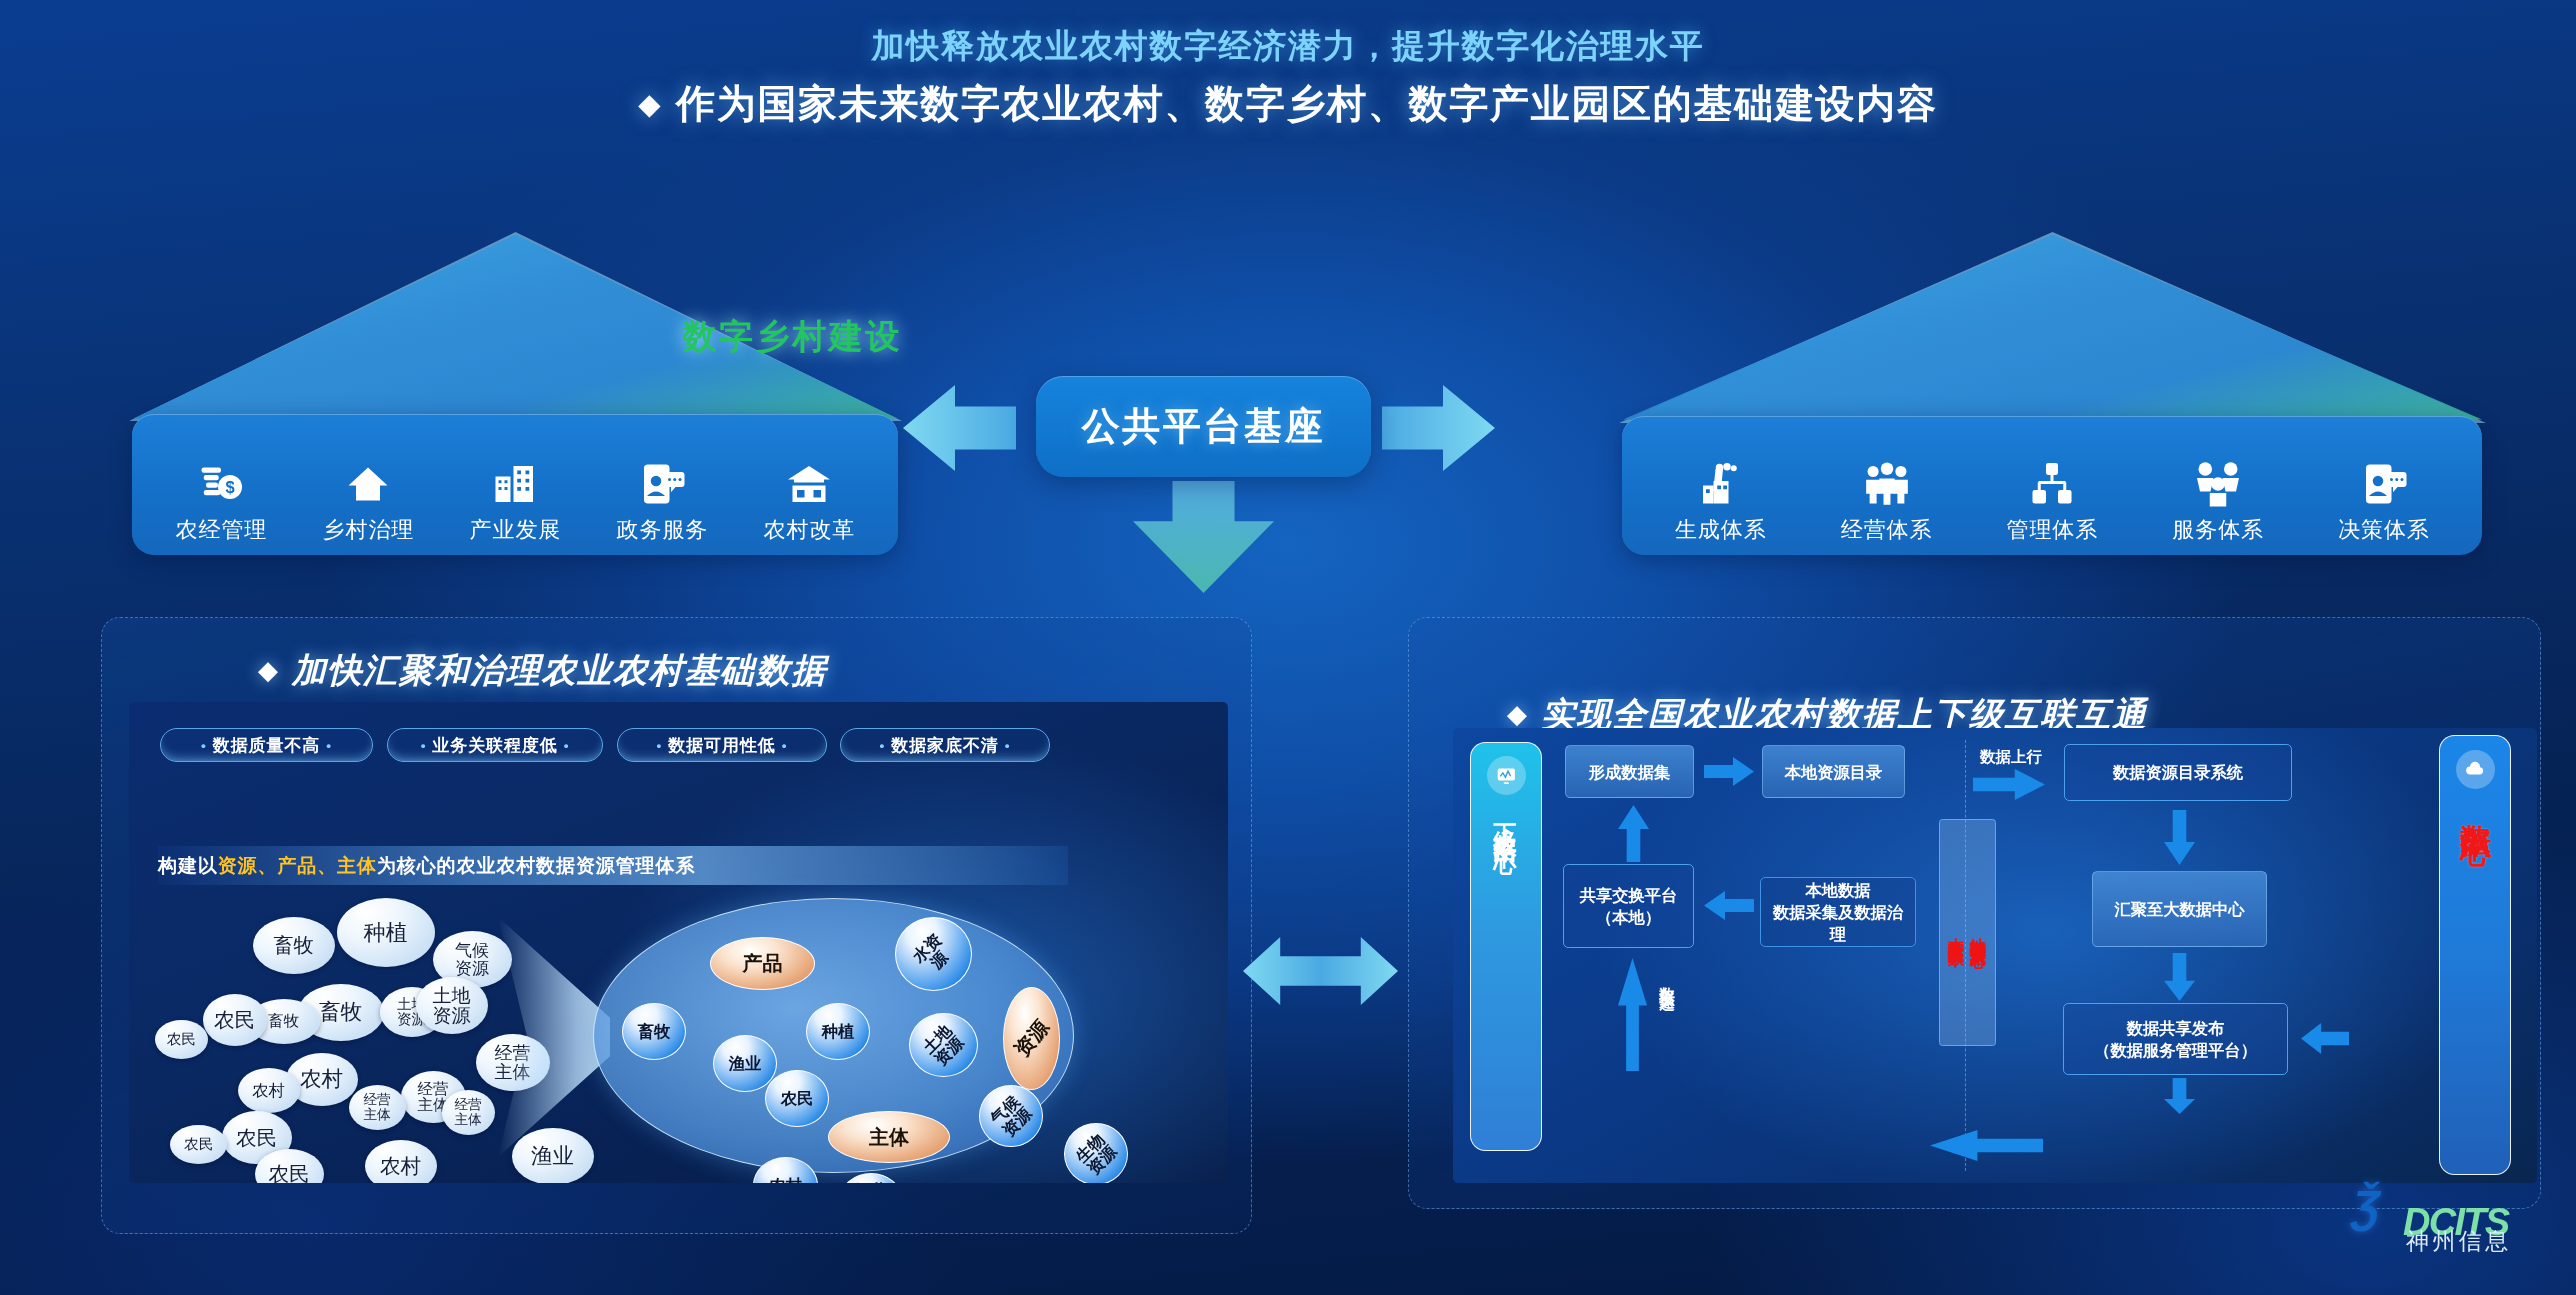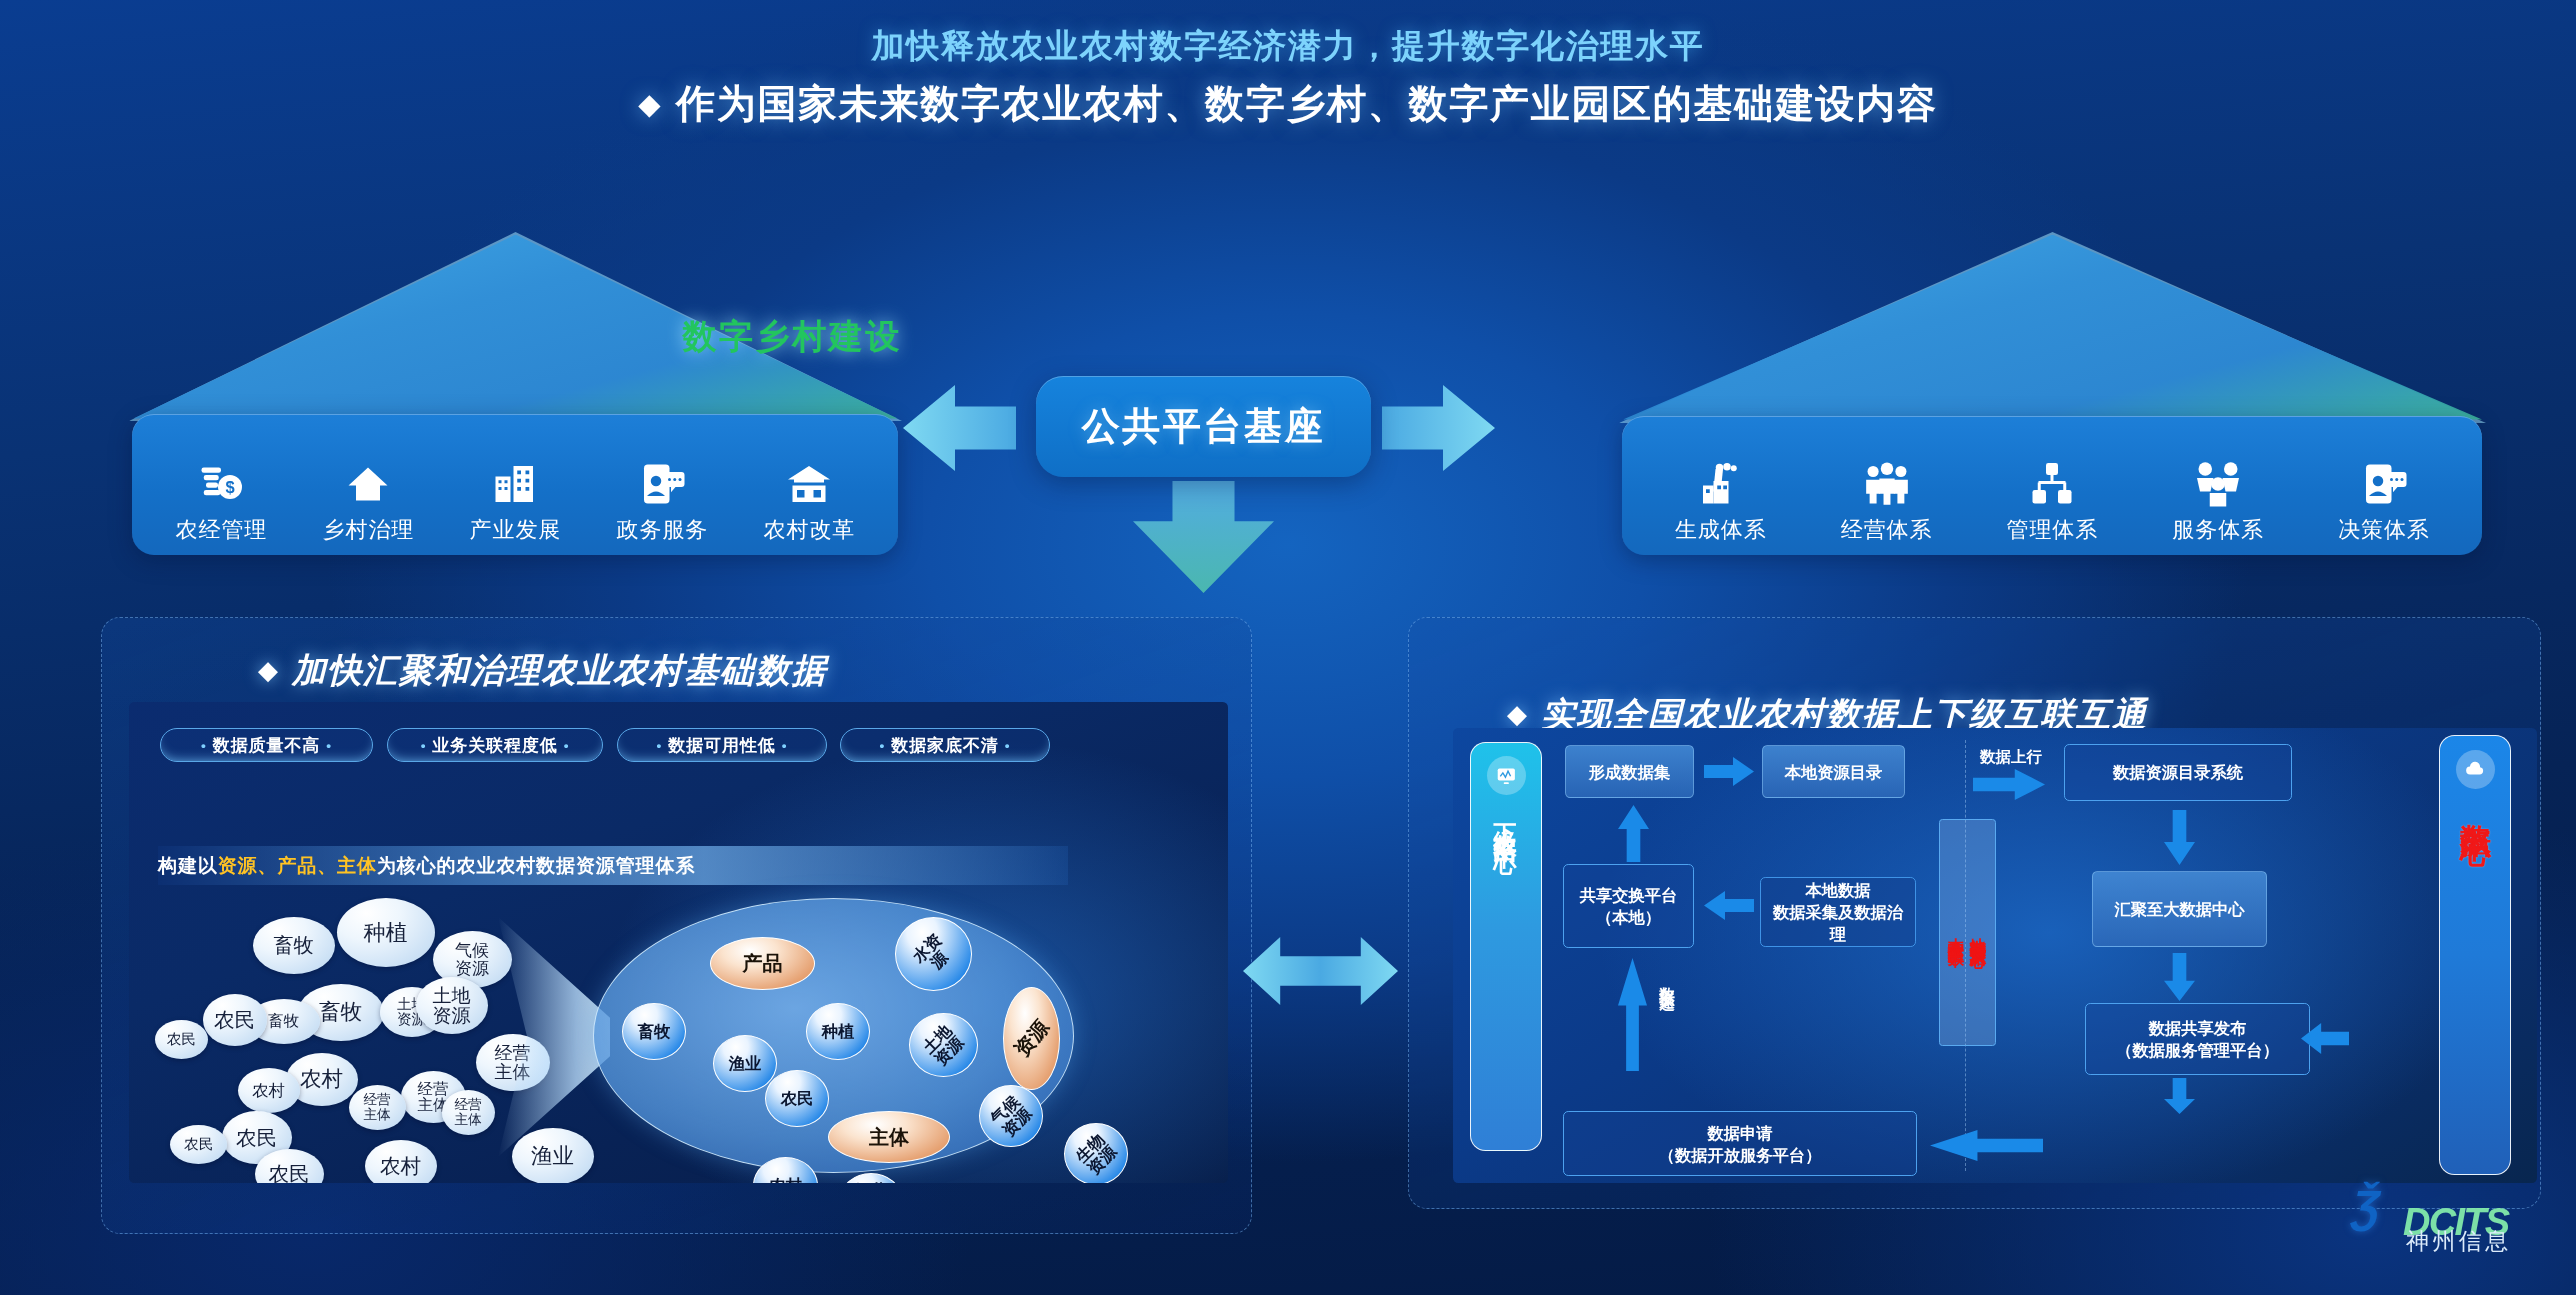--- a/index.html
+++ b/index.html
@@ -548,28 +548,26 @@
     <span>本审及据查汇至数中</span>
   </div>
 
   <div class="far down" style="left:711px; top:82px; width:31px; height:55px;"></div>
   <div class="fbox solid" style="left:639px; top:143px; width:175px; height:76px;">汇聚至大数据中心</div>
 
   <div class="far up" style="left:165px; top:230px; width:29px; height:113px;"></div>
   <div class="flabel v" style="left:203px; top:247px;">数据返还</div>
 
   <div class="far down" style="left:711px; top:225px; width:31px; height:48px;"></div>
-  <div class="fbox outline" style="left:610px; top:275px; width:225px; height:72px; white-space:pre-line;margin-left:22px;">数据共享发布
+  <div class="fbox outline" style="left:610px; top:275px; width:225px; height:72px; white-space:pre-line;">数据共享发布
 （数据服务管理平台）</div>
   <div class="far left" style="left:848px; top:295px; width:48px; height:31px;"></div>
 
   <div class="far down" style="left:711px; top:350px; width:31px; height:36px;"></div>
 
-  <div class="fbox outline" style="left:110px; top:383px; width:354px; height:65px; white-space:pre-line;">数据申请
-（数据开放服务平台）</div>
   <div class="far left" style="left:477px; top:402px; width:113px; height:31px;"></div>
 </div>
 
 <div class="logo">
   <div class="mark">Ǯ</div>
   <div class="word">DCITS</div>
   <div class="cn">神州信息</div>
 </div>
 
 

